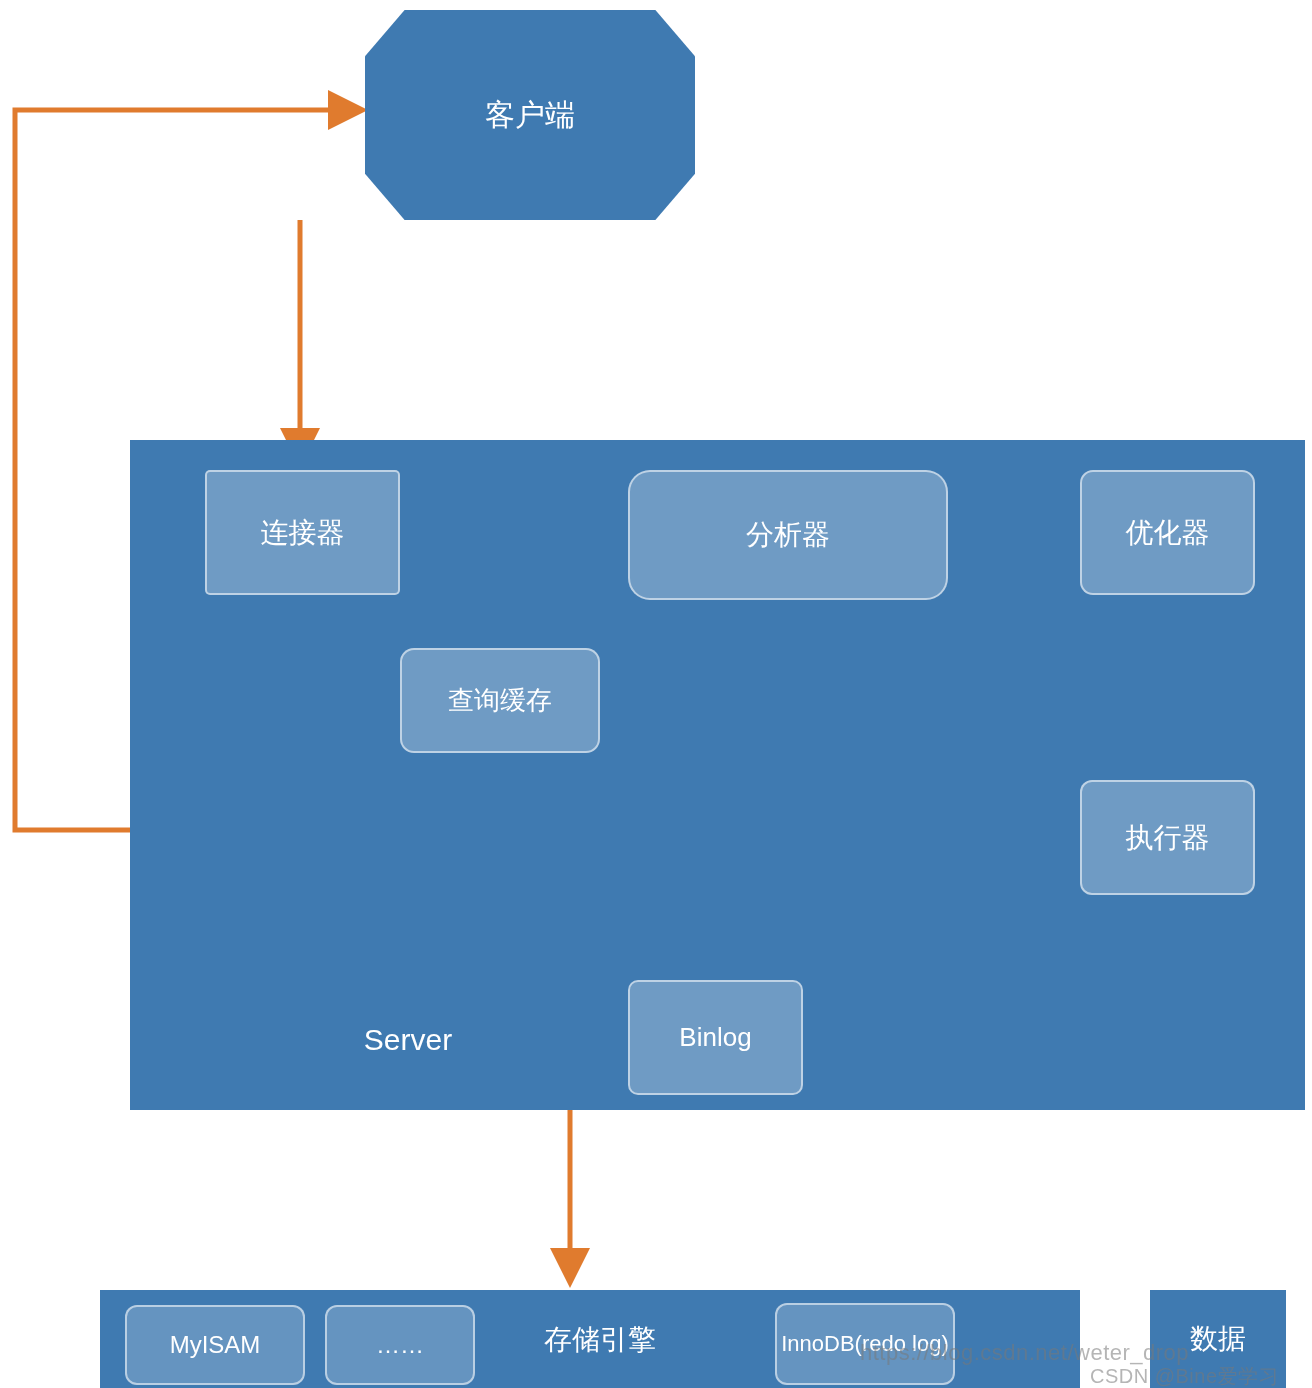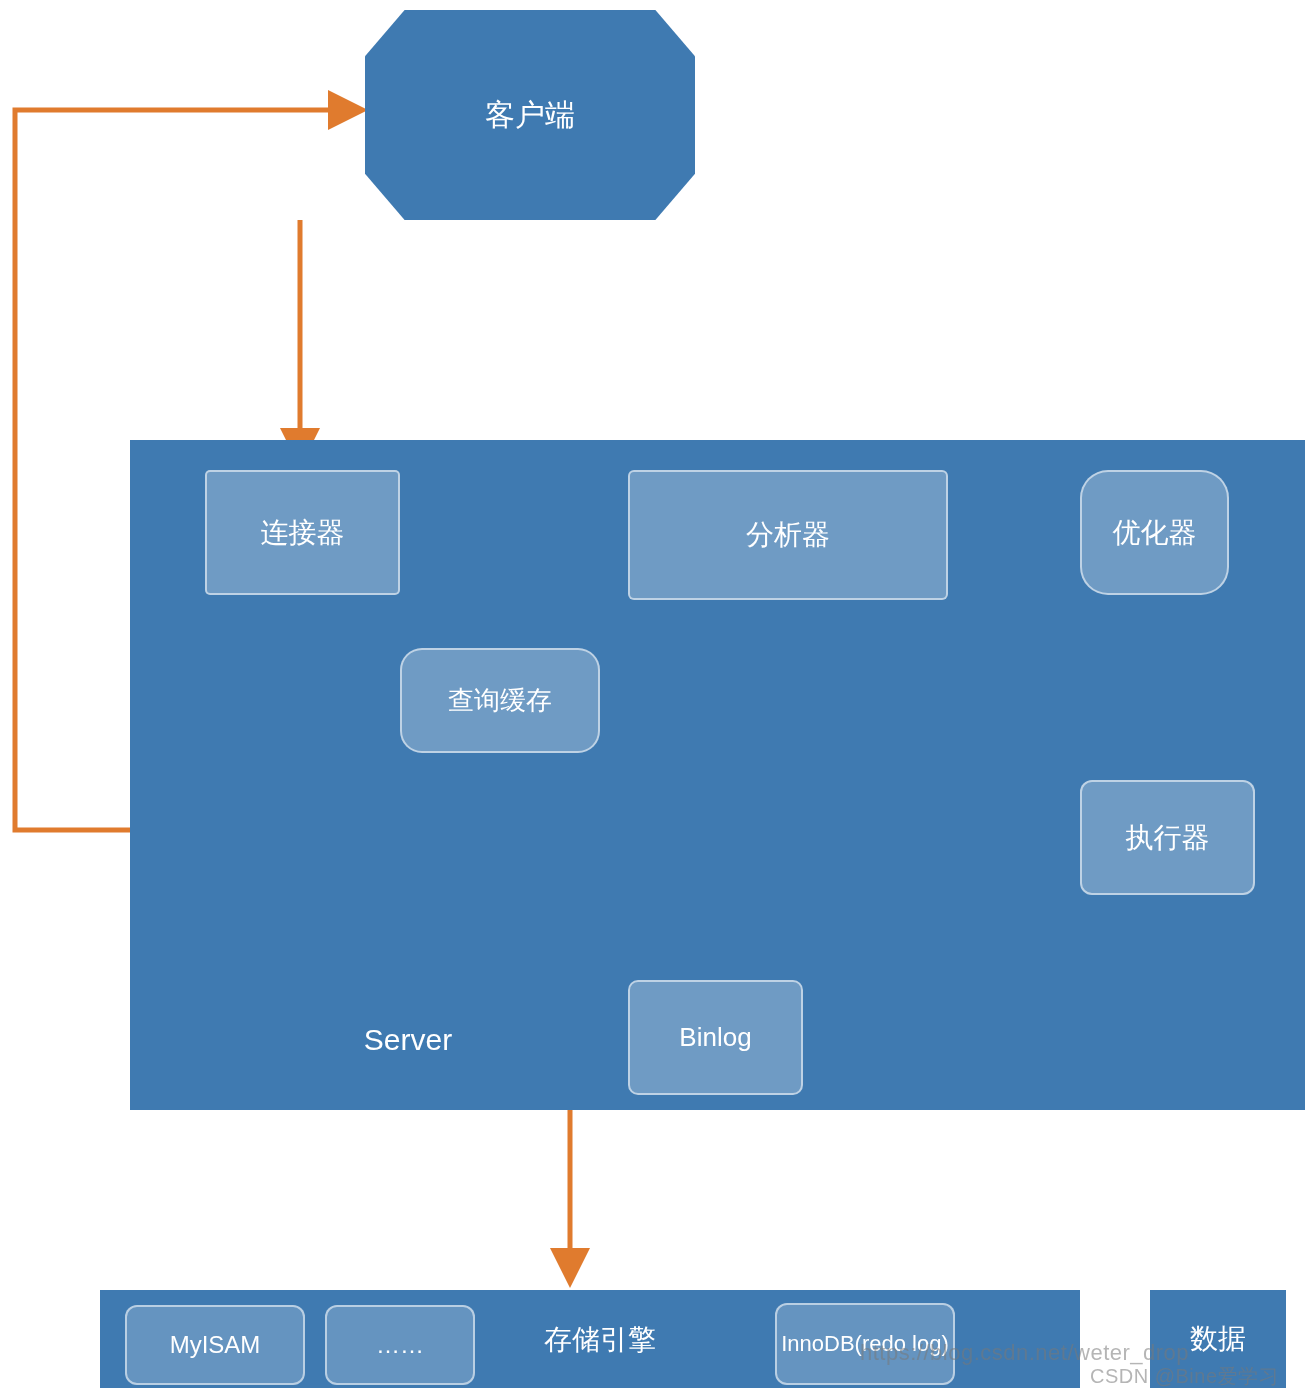--- a/index.html
+++ b/index.html
@@ -77,29 +77,29 @@
 <div class="box solid-blue" style="left:130px; top:440px; width:1175px; height:670px; justify-content:flex-start; align-items:flex-end;">
 </div>
 <div class="box" style="left:308px; top:1010px; width:200px; height:60px; font-size:30px; color:#fff;">
   <span>Server</span>
 </div>
 
 <div class="box soft-blue" style="left:205px; top:470px; width:195px; height:125px; border-radius:5px; font-size:28px;">
   <span>连接器</span>
 </div>
 
-<div class="box soft-blue" style="left:628px; top:470px; width:320px; height:130px; border-radius:6px; font-size:28px;">
+<div class="box soft-blue" style="left:628px; top:470px; width:320px; height:130px; border-radius:22px; font-size:28px;">
   <span>分析器</span>
 </div>
 
-<div class="box soft-blue" style="left:1080px; top:470px; width:149px; height:125px; border-radius:28px; font-size:28px;">
+<div class="box soft-blue" style="left:1080px; top:470px; width:175px; height:125px; border-radius:13px; font-size:28px;">
   <span>优化器</span>
 </div>
 
-<div class="box soft-blue" style="left:400px; top:648px; width:200px; height:105px; border-radius:22px; font-size:26px;">
+<div class="box soft-blue" style="left:400px; top:648px; width:200px; height:105px; border-radius:14px; font-size:26px;">
   <span>查询缓存</span>
 </div>
 
 <div class="box soft-blue" style="left:1080px; top:780px; width:175px; height:115px; border-radius:12px; font-size:28px;">
   <span>执行器</span>
 </div>
 
 <div class="box soft-blue" style="left:628px; top:980px; width:175px; height:115px; border-radius:10px; font-size:26px;">
   <span>Binlog</span>
 </div>

